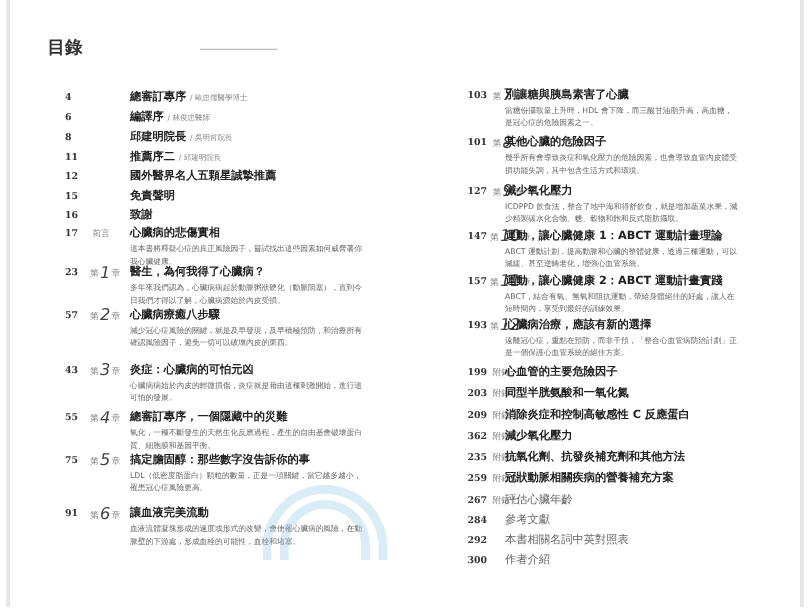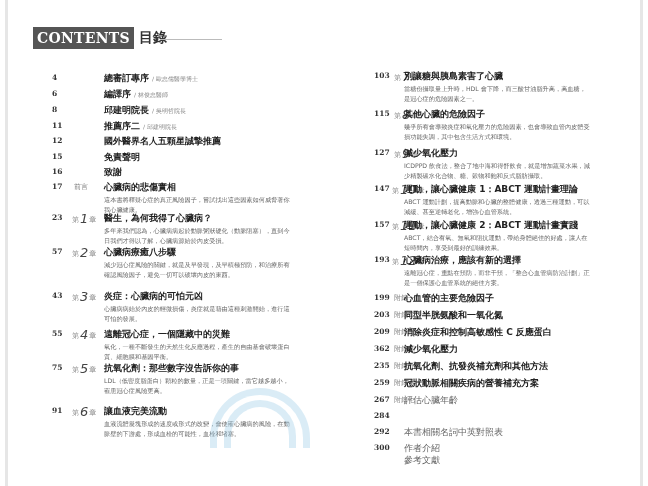--- a/index.html
+++ b/index.html
@@ -31,21 +31,20 @@
   .wm-url { position: absolute; left: 116px; top: 34px; font-size: 15px; color: rgba(150, 195, 230, 0.45); letter-spacing: 1px; white-space: nowrap; }
 </style>
 </head>
 <body>
 
 <div class="page">
   <div class="edge-left"></div>
   <div class="edge-right"></div>
 
   <div class="header">
-    <span class="contents-badge">CONTENTS</span>
     <span class="contents-zh">目錄</span>
   </div>
   <div class="header-rule"></div>
 
   <div class="col" style="left:0;">
 
     <div class="entry" style="left:52px; top:72px;">
       <span class="pg">4</span>
       <span class="ttl" style="left:52px;"><span>總審訂專序</span><span class="by">/ 歐忠儒醫學博士</span></span>
     </div>
@@ -98,28 +97,28 @@
     <div class="entry" style="left:52px; top:290px;">
       <span class="pg">43</span>
       <span class="chap" style="left:20px;"><span>第</span><span class="num">3</span><span>章</span></span>
       <span class="ttl" style="left:52px;">炎症：心臟病的可怕元凶</span>
       <span class="desc" style="left:52px; top:14px;">心臟病病始於內皮的輕微損傷，炎症就是藉由這種刺激開始，進行這可怕的發展。</span>
     </div>
 
     <div class="entry" style="left:52px; top:328px;">
       <span class="pg">55</span>
       <span class="chap" style="left:20px;"><span>第</span><span class="num">4</span><span>章</span></span>
-      <span class="ttl" style="left:52px;">遠離冠心症，一個隱藏中的災難</span>
+      <span class="ttl" style="left:52px;">總審訂專序，一個隱藏中的災難</span>
       <span class="desc" style="left:52px; top:14px;">氧化，一種不斷發生的天然生化反應過程，產生的自由基會破壞蛋白質、細胞膜和基因平衡。</span>
     </div>
 
     <div class="entry" style="left:52px; top:362px;">
       <span class="pg">75</span>
       <span class="chap" style="left:20px;"><span>第</span><span class="num">5</span><span>章</span></span>
-      <span class="ttl" style="left:52px;">抗氧化劑：那些數字沒告訴你的事</span>
+      <span class="ttl" style="left:52px;">搞定膽固醇：那些數字沒告訴你的事</span>
       <span class="desc" style="left:52px; top:14px;">LDL（低密度脂蛋白）顆粒的數量，正是一項關鍵，當它越多越小，罹患冠心症風險更高。</span>
     </div>
 
     <div class="entry" style="left:52px; top:405px;">
       <span class="pg">91</span>
       <span class="chap" style="left:20px;"><span>第</span><span class="num">6</span><span>章</span></span>
       <span class="ttl" style="left:52px;">讓血液完美流動</span>
       <span class="desc" style="left:52px; top:14px;">血液流體凝塊形成的速度或形式的改變，會使罹心臟病的風險，在動脈壁的下游處，形成血栓的可能性，血栓和堵塞。</span>
     </div>
   </div>
@@ -127,21 +126,21 @@
   <div class="col" style="left:0;">
 
     <div class="entry" style="left:374px; top:70px;">
       <span class="pg">103</span>
       <span class="chap" style="left:20px;"><span>第</span><span class="num">7</span><span>章</span></span>
       <span class="ttl" style="left:30px;">別讓糖與胰島素害了心臟</span>
       <span class="desc" style="left:30px; top:14px;">當糖份攝取量上升時，HDL 會下降，而三酸甘油脂升高，高血糖，是冠心症的危險因素之一。</span>
     </div>
 
     <div class="entry" style="left:374px; top:108px;">
-      <span class="pg">115</span>
+      <span class="pg">101</span>
       <span class="chap" style="left:20px;"><span>第</span><span class="num">8</span><span>章</span></span>
       <span class="ttl" style="left:30px;">其他心臟的危險因子</span>
       <span class="desc" style="left:30px; top:14px;">幾乎所有會導致炎症和氧化壓力的危險因素，也會導致血管內皮體受損功能失調，其中包含生活方式和環境。</span>
     </div>
 
     <div class="entry" style="left:374px; top:147px;">
       <span class="pg">127</span>
       <span class="chap" style="left:20px;"><span>第</span><span class="num">9</span><span>章</span></span>
       <span class="ttl" style="left:30px;">減少氧化壓力</span>
       <span class="desc" style="left:30px; top:14px;">ICDPPD 飲食法，整合了地中海和得舒飲食，就是增加蔬菜水果，減少精製碳水化合物、糖、穀物和飽和反式脂肪攝取。</span>
@@ -198,21 +197,21 @@
       <span class="chap" style="left:20px;">附錄六</span>
       <span class="ttl" style="left:30px;">冠狀動脈相關疾病的營養補充方案</span>
     </div>
     <div class="entry" style="left:374px; top:394px;">
       <span class="pg">267</span>
       <span class="chap" style="left:20px;">附錄七</span>
       <span class="ttl faint" style="left:30px;">評估心臟年齡</span>
     </div>
     <div class="entry" style="left:374px; top:410px;">
       <span class="pg">284</span>
-      <span class="ttl faint" style="left:30px;margin-top:44px;">參考文獻</span>
+      <span class="ttl faint" style="left:30px;">參考文獻</span>
     </div>
     <div class="entry" style="left:374px; top:426px;">
       <span class="pg">292</span>
       <span class="ttl faint" style="left:30px;">本書相關名詞中英對照表</span>
     </div>
     <div class="entry" style="left:374px; top:442px;">
       <span class="pg">300</span>
       <span class="ttl faint" style="left:30px;">作者介紹</span>
     </div>
   </div>

